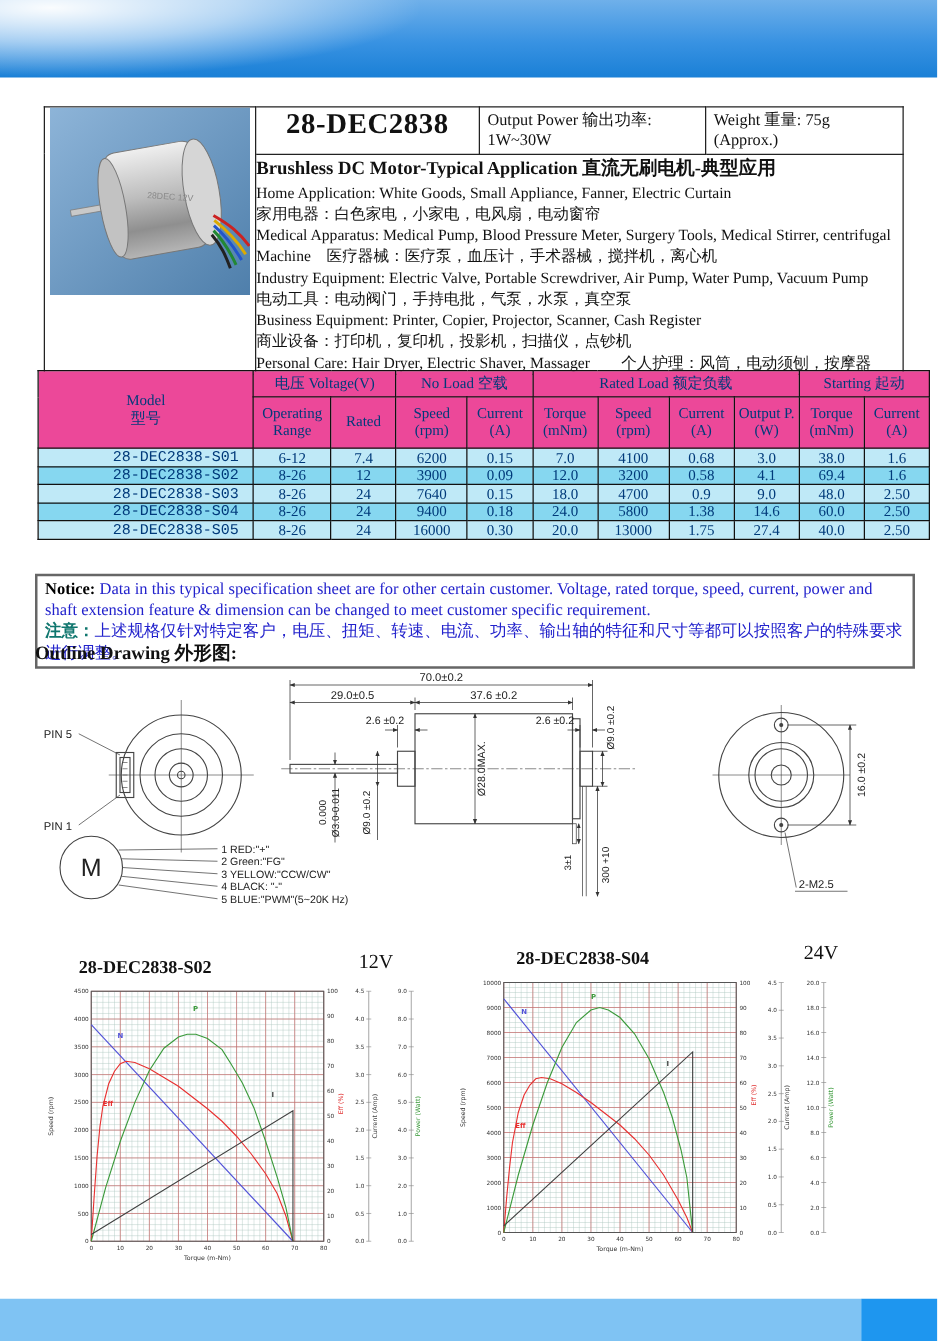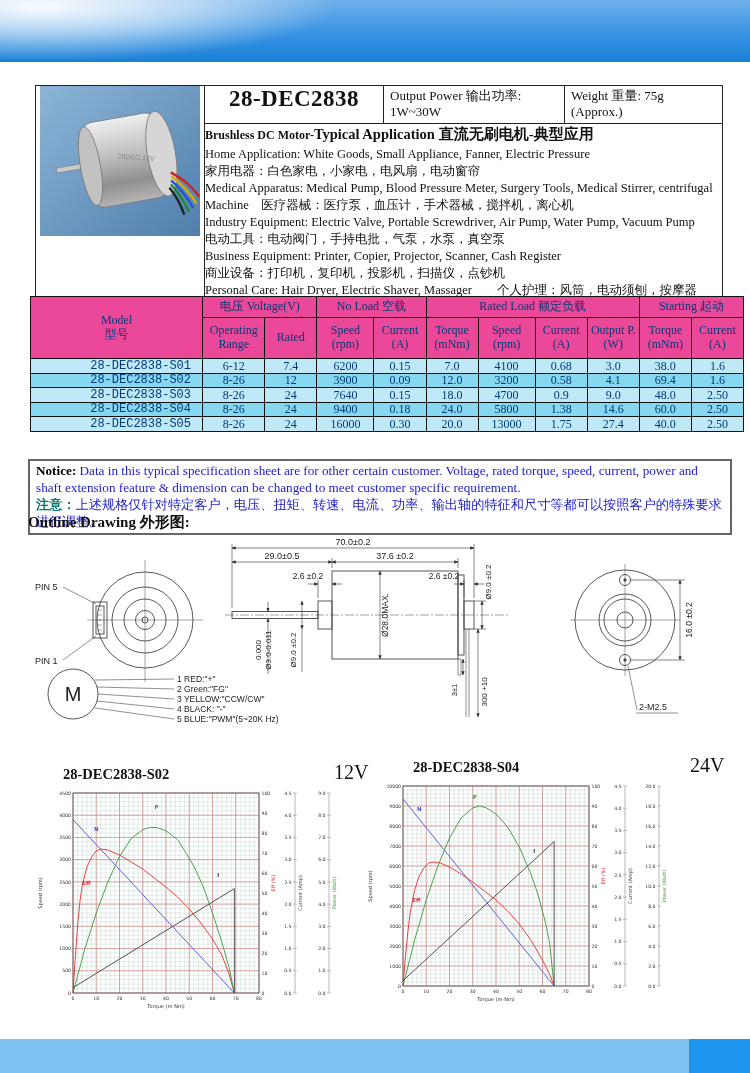--- a/index.html
+++ b/index.html
@@ -20,21 +20,21 @@
   table.top{position:absolute;top:85px;left:35px;width:683px;border-collapse:collapse;table-layout:fixed;}
   table.top td{border:1.5px solid #222;vertical-align:top;padding:0;}
   td.photo-cell{width:168px;text-align:center;vertical-align:middle;}
   td.model-cell-top{width:178px;text-align:center;vertical-align:middle;}
   .model-big{font-size:23px;font-weight:bold;letter-spacing:.5px;}
   td.power-cell{width:180px;}
   td.weight-cell{width:157px;vertical-align:middle;}
   .cell-pad{padding:2px 6px;font-size:13px;line-height:1.25;}
   .app-cell{padding:1px 8px 0 8px;}
   .app-title{font-weight:bold;padding:1px 0 2px 0;}
-  .app-title .t1{font-size:12px;}
+  .app-title .t1{font-size:15px;}
   .app-title .t2{font-size:14.5px;}
   .app-title .t3{font-size:15px;}
   .app-line{font-size:12.5px;line-height:1.36;white-space:nowrap;}
 
   
   table.spec{position:absolute;top:296px;left:30px;width:714px;border-collapse:collapse;table-layout:fixed;
              color:#003a7a;text-align:center;}
   table.spec th,table.spec td{border:1px solid #111;font-weight:normal;padding:0;}
   table.spec thead th{background:#ec4899;font-size:12px;line-height:1.15;}
   table.spec thead tr.grp th{height:20px;}
@@ -57,21 +57,21 @@
   .outline-head{top:513px;left:28px;}
   .perf-head{top:753px;left:28px;}
 
   svg.outline{position:absolute;top:532px;left:30px;
       font-family:"Liberation Sans","DejaVu Sans",sans-serif;}
   .notes-row{position:absolute;top:735px;left:28px;width:700px;display:flex;justify-content:space-between;
       font-size:14.5px;}
 
   .chart-title{position:absolute;font-weight:bold;font-size:14.5px;font-family:"Liberation Serif",serif;}
   .ct1{top:766px;left:63px;} .ct2{top:759px;left:413px;}
-  .chart-volt{position:absolute;font-size:20px;font-family:"Liberation Serif",serif;margin-left:47px;}
+  .chart-volt{position:absolute;font-size:16px;font-family:"Liberation Serif",serif;}
   .cv1{top:761px;left:287px;} .cv2{top:754px;left:643px;}
   svg.chart{position:absolute;font-family:"DejaVu Sans",sans-serif;}
   #chart-svg-0{top:783px;left:33px;}
   #chart-svg-1{top:776px;left:363px;}
 </style>
 </head>
 <body>
 
 <div class="sheet">
   <div class="sky"></div>
@@ -120,21 +120,21 @@
       <td class="weight-cell">
         <div class="cell-pad">Weight 重量: 75g (Approx.)</div>
       </td>
     </tr>
     <tr>
       <td colspan="3" class="app-cell">
         <div class="app-title">
           <span class="t1">Brushless DC Motor-</span><span class="t2">Typical Application</span><span class="t3"> 直流无刷电机-典型应用</span>
         </div>
         <div id="app-lines">
-              <div class="app-line">Home Application: White Goods, Small Appliance, Fanner, Electric Pressure</div>
+              <div class="app-line">Home Application: White Goods, Small Appliance, Fanner, Electric Curtain</div>
               <div class="app-line">家用电器：白色家电，小家电，电风扇，电动窗帘</div>
               <div class="app-line">Medical Apparatus: Medical Pump, Blood Pressure Meter, Surgery Tools, Medical Stirrer, centrifugal</div>
               <div class="app-line">Machine　医疗器械：医疗泵，血压计，手术器械，搅拌机，离心机</div>
               <div class="app-line">Industry Equipment: Electric Valve, Portable Screwdriver, Air Pump, Water Pump, Vacuum Pump</div>
               <div class="app-line">电动工具：电动阀门，手持电批，气泵，水泵，真空泵</div>
               <div class="app-line">Business Equipment: Printer, Copier, Projector, Scanner, Cash Register</div>
               <div class="app-line">商业设备：打印机，复印机，投影机，扫描仪，点钞机</div>
               <div class="app-line">Personal Care: Hair Dryer, Electric Shaver, Massager　　个人护理：风筒，电动须刨，按摩器</div>
             </div>
       </td>

